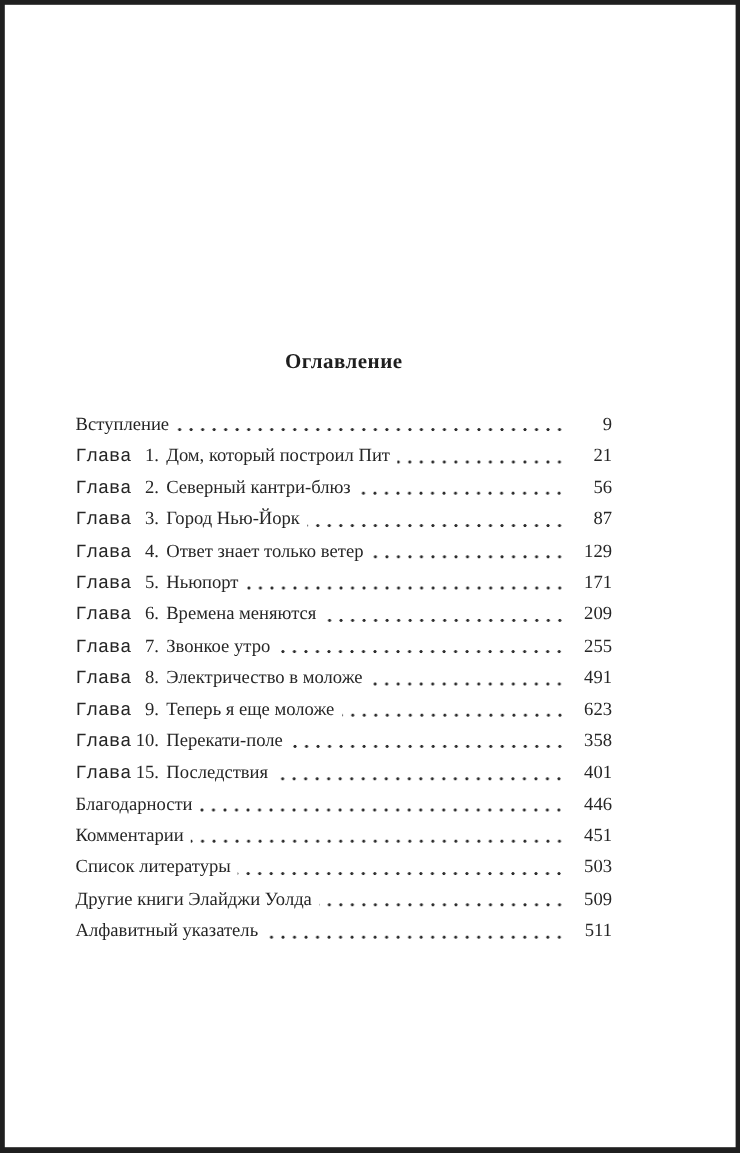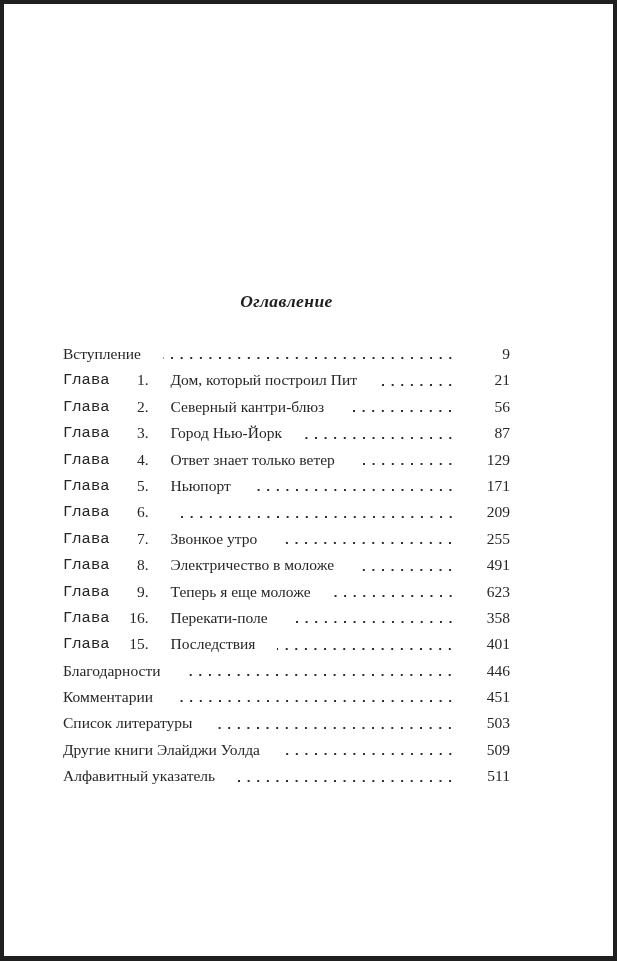--- a/index.html
+++ b/index.html
@@ -26,38 +26,36 @@
     position: absolute;
     top: 287px;
     left: 59px;
     width: 447px;
     margin: 0;
     text-align: center;
     font-size: 17.5px;
     font-weight: bold;
     letter-spacing: 0.4px;
     color: #1e1e1e;
-    font-style: italic;
   }
   .toc-list {
     position: absolute;
     top: 337px;
     left: 59px;
     width: 447px;
     font-size: 15.5px;
     color: var(--text-color);
   }
   .toc-row {
     display: flex;
     align-items: center;
     height: 26.4px;
     line-height: 26.4px;
     white-space: nowrap;
     cursor: default;
-    gap: 16px;
   }
   .toc-chapter { flex: 0 0 auto; font-family: Liberation Mono, monospace; }
   .toc-num {
     flex: 0 0 auto;
     display: inline-block;
     width: 23px;
     text-align: right;
     margin-right: 6px;
   }
   .toc-label { flex: 0 0 auto; }
@@ -120,20 +118,21 @@
       <div class="toc-row">
     <span class="toc-chapter">Глава</span>
     <span class="toc-num">5.</span>
     <span class="toc-label">Ньюпорт</span>
     <span class="toc-leader"></span>
     <span class="toc-page">171</span>
   </div>
       <div class="toc-row">
     <span class="toc-chapter">Глава</span>
     <span class="toc-num">6.</span>
+    <span class="toc-label">Времена меняются</span>
     <span class="toc-leader"></span>
     <span class="toc-page">209</span>
   </div>
       <div class="toc-row">
     <span class="toc-chapter">Глава</span>
     <span class="toc-num">7.</span>
     <span class="toc-label">Звонкое утро</span>
     <span class="toc-leader"></span>
     <span class="toc-page">255</span>
   </div>
@@ -146,21 +145,21 @@
   </div>
       <div class="toc-row">
     <span class="toc-chapter">Глава</span>
     <span class="toc-num">9.</span>
     <span class="toc-label">Теперь я еще моложе</span>
     <span class="toc-leader"></span>
     <span class="toc-page">623</span>
   </div>
       <div class="toc-row">
     <span class="toc-chapter">Глава</span>
-    <span class="toc-num">16.</span>
+    <span class="toc-num">10.</span>
     <span class="toc-label">Перекати-поле</span>
     <span class="toc-leader"></span>
     <span class="toc-page">358</span>
   </div>
       <div class="toc-row">
     <span class="toc-chapter">Глава</span>
     <span class="toc-num">15.</span>
     <span class="toc-label">Последствия</span>
     <span class="toc-leader"></span>
     <span class="toc-page">401</span>

